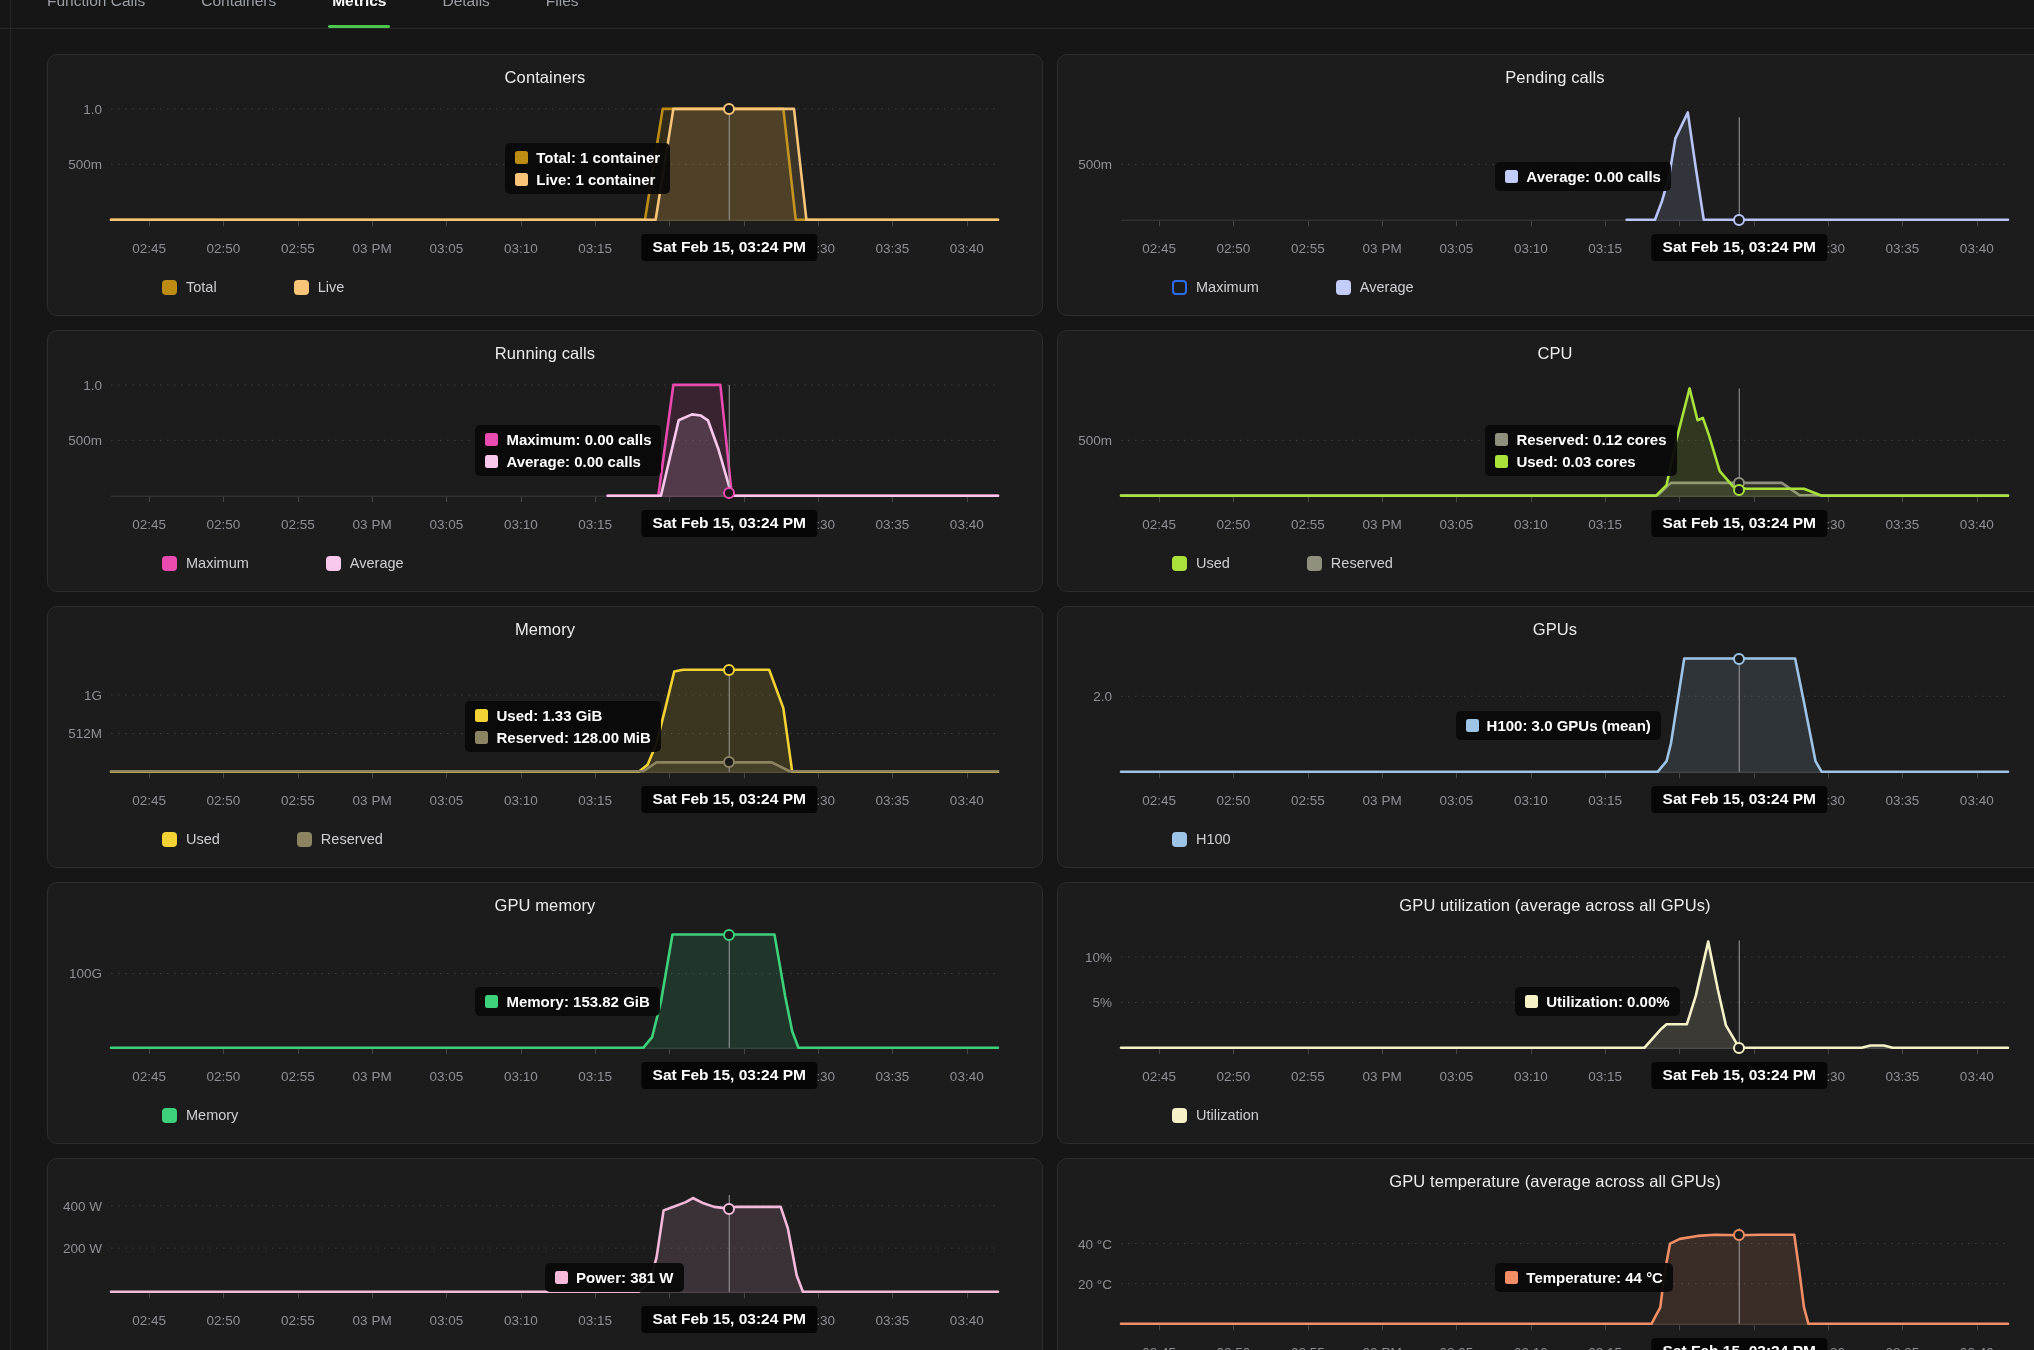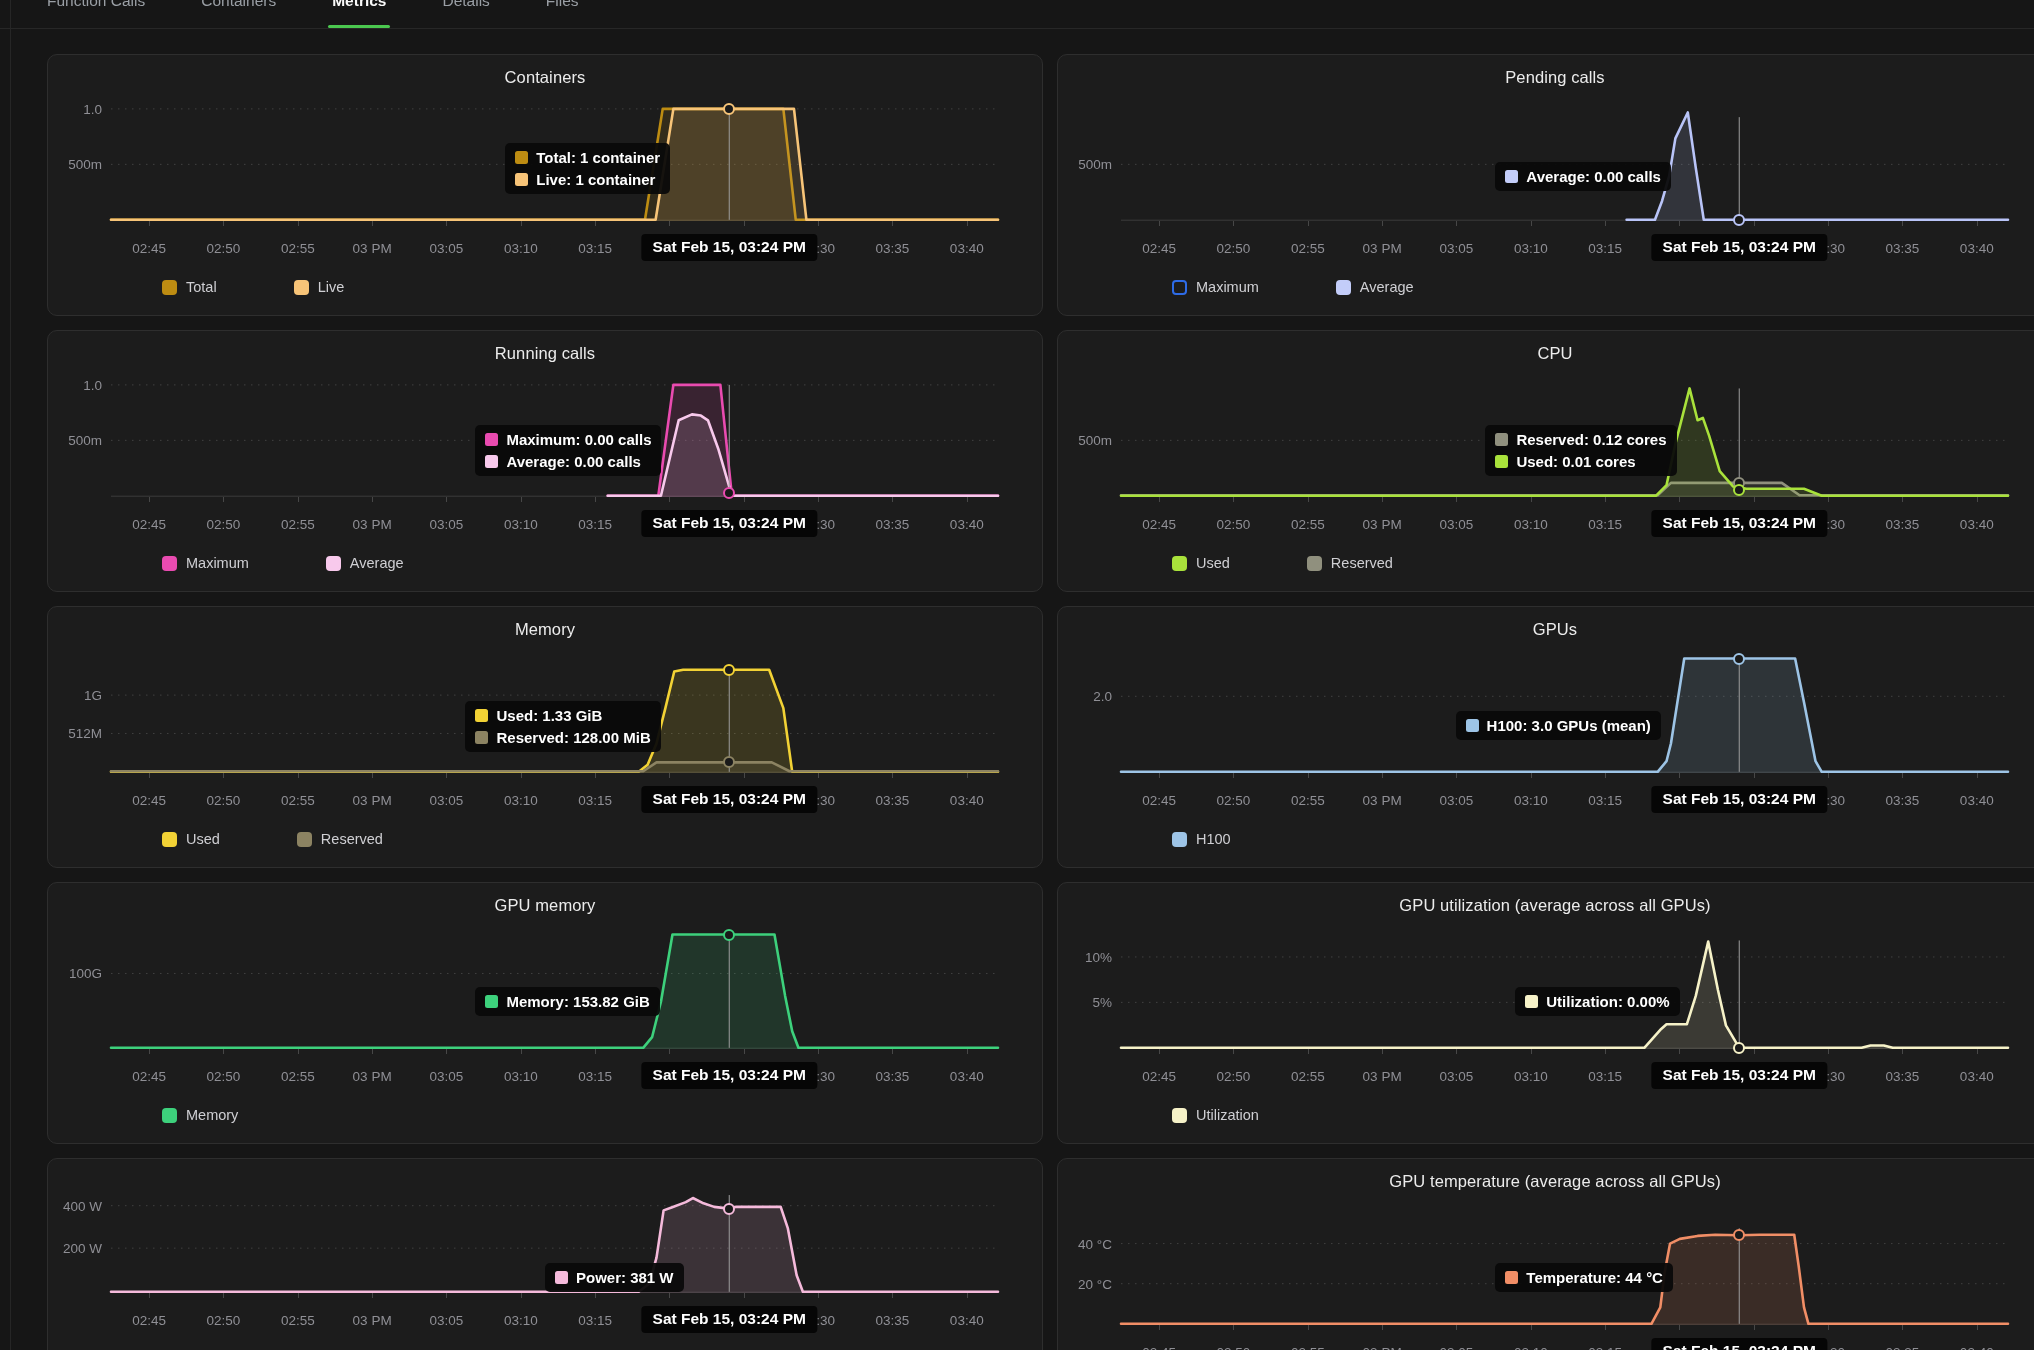--- a/index.html
+++ b/index.html
@@ -331,21 +331,21 @@
           <span class="llab">Reserved</span>
         </div>
       </div>
   <div class="vtip" style="left: 43%; top: 36%;">
         <div class="vrow">
           <span class="vchip" style="background: rgb(144, 144, 126);"></span>
           <span>Reserved: 0.12 cores</span>
         </div>
         <div class="vrow">
           <span class="vchip" style="background: rgb(169, 226, 59);"></span>
-          <span>Used: 0.01 cores</span>
+          <span>Used: 0.03 cores</span>
         </div>
       </div>
     </div>
 
   <div class="panel">
     <div class="title">Memory</div>
     <div class="plot">
         <svg viewBox="0 0 1000 100" preserveAspectRatio="none" class="chart">
           <line x1="0" x2="1000" y1="34" y2="34" stroke="#414141" stroke-width="1" stroke-dasharray="1.5 5.5" vector-effect="non-scaling-stroke"></line>
           <line x1="0" x2="1000" y1="66.5" y2="66.5" stroke="#414141" stroke-width="1" stroke-dasharray="1.5 5.5" vector-effect="non-scaling-stroke"></line>

